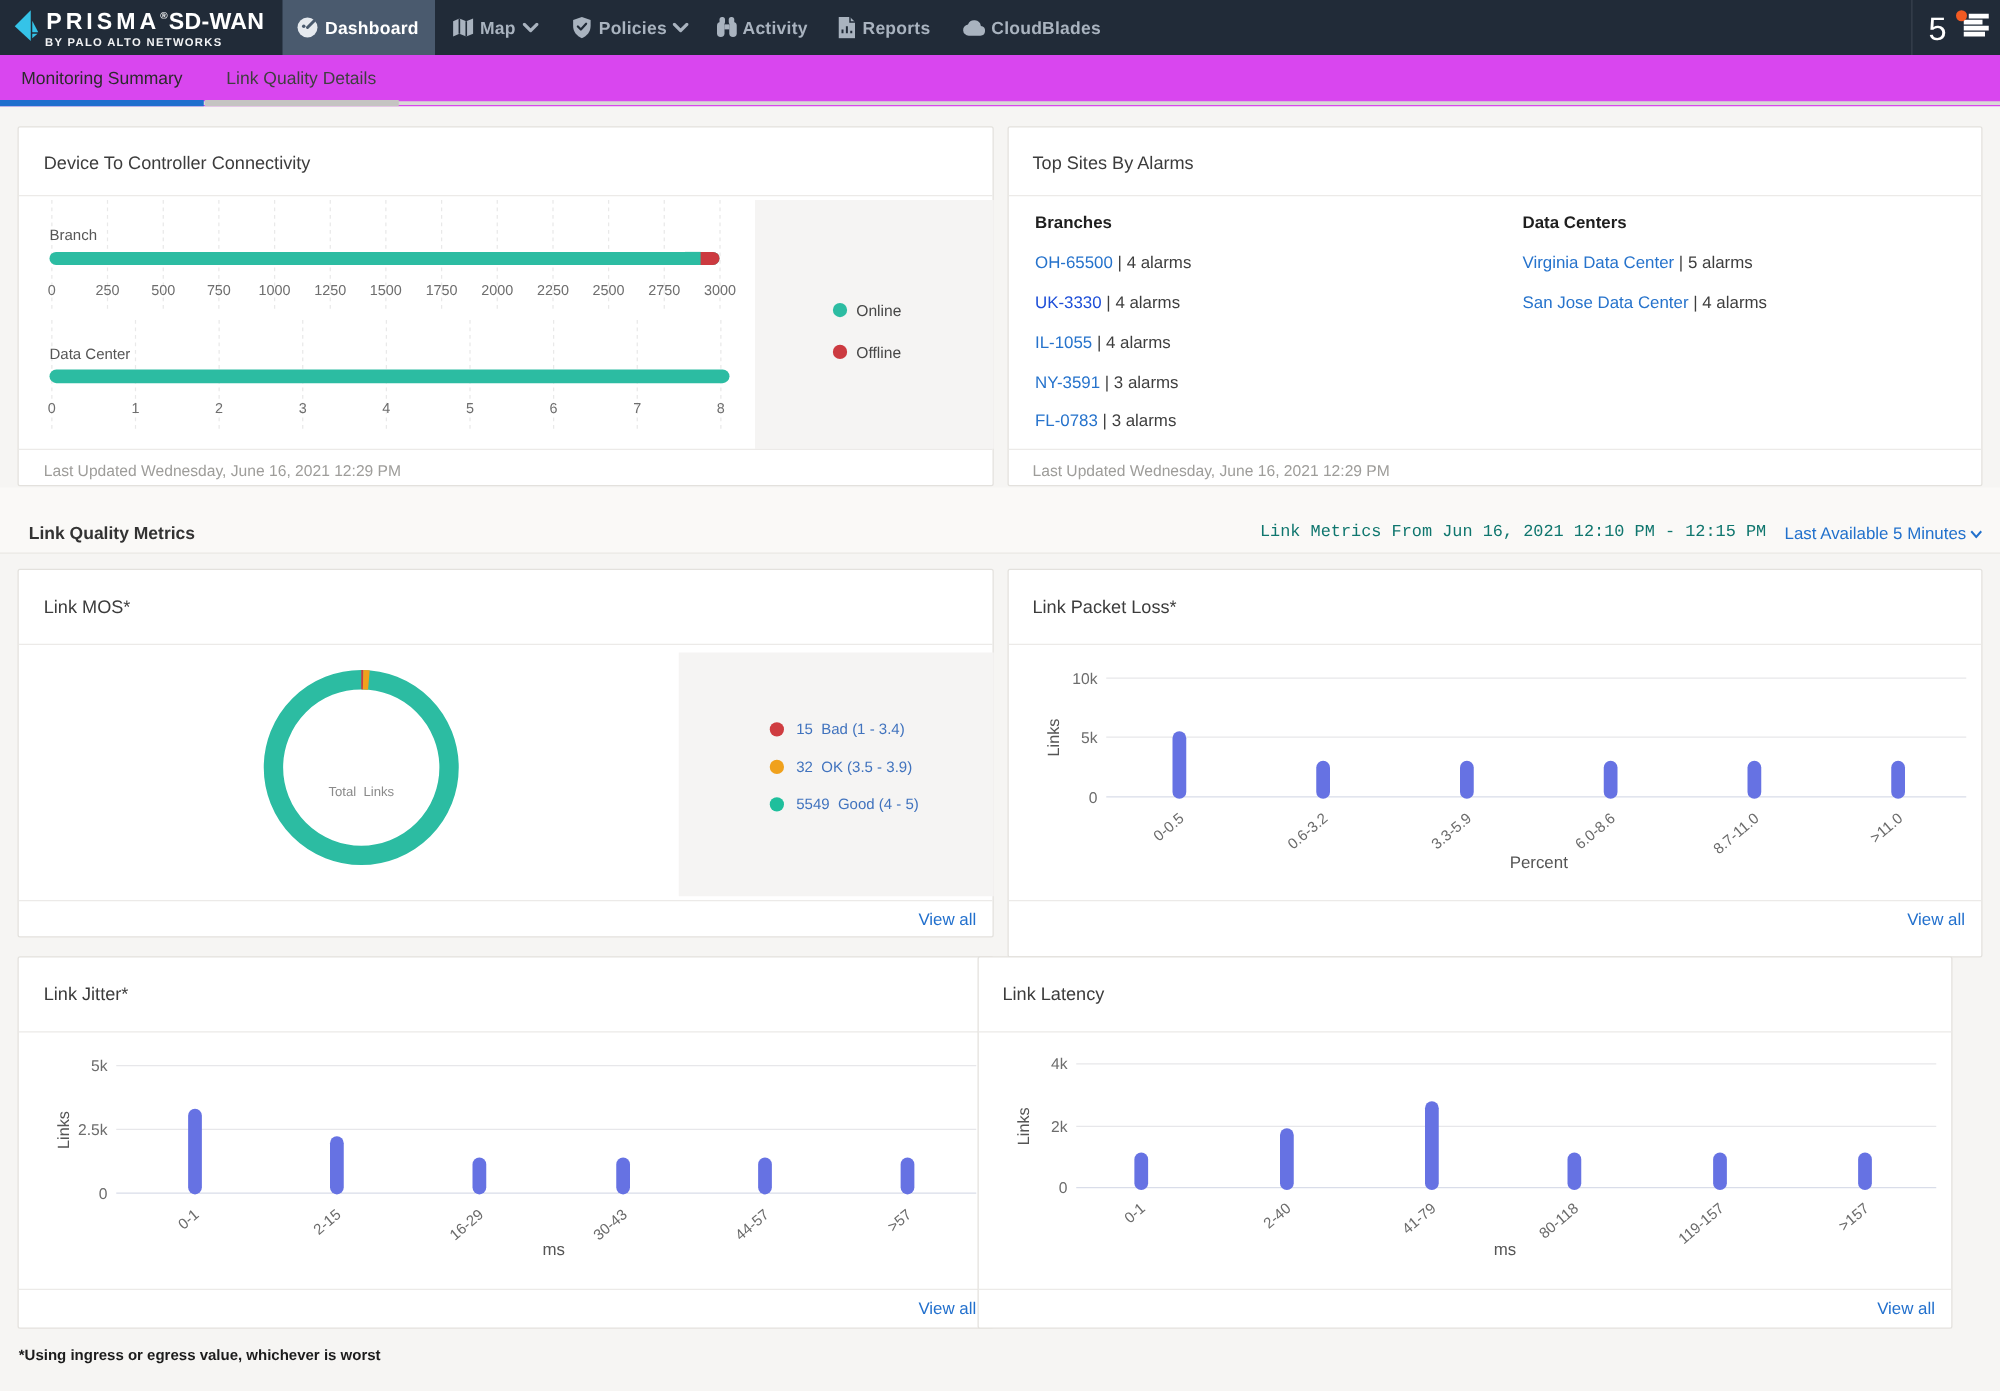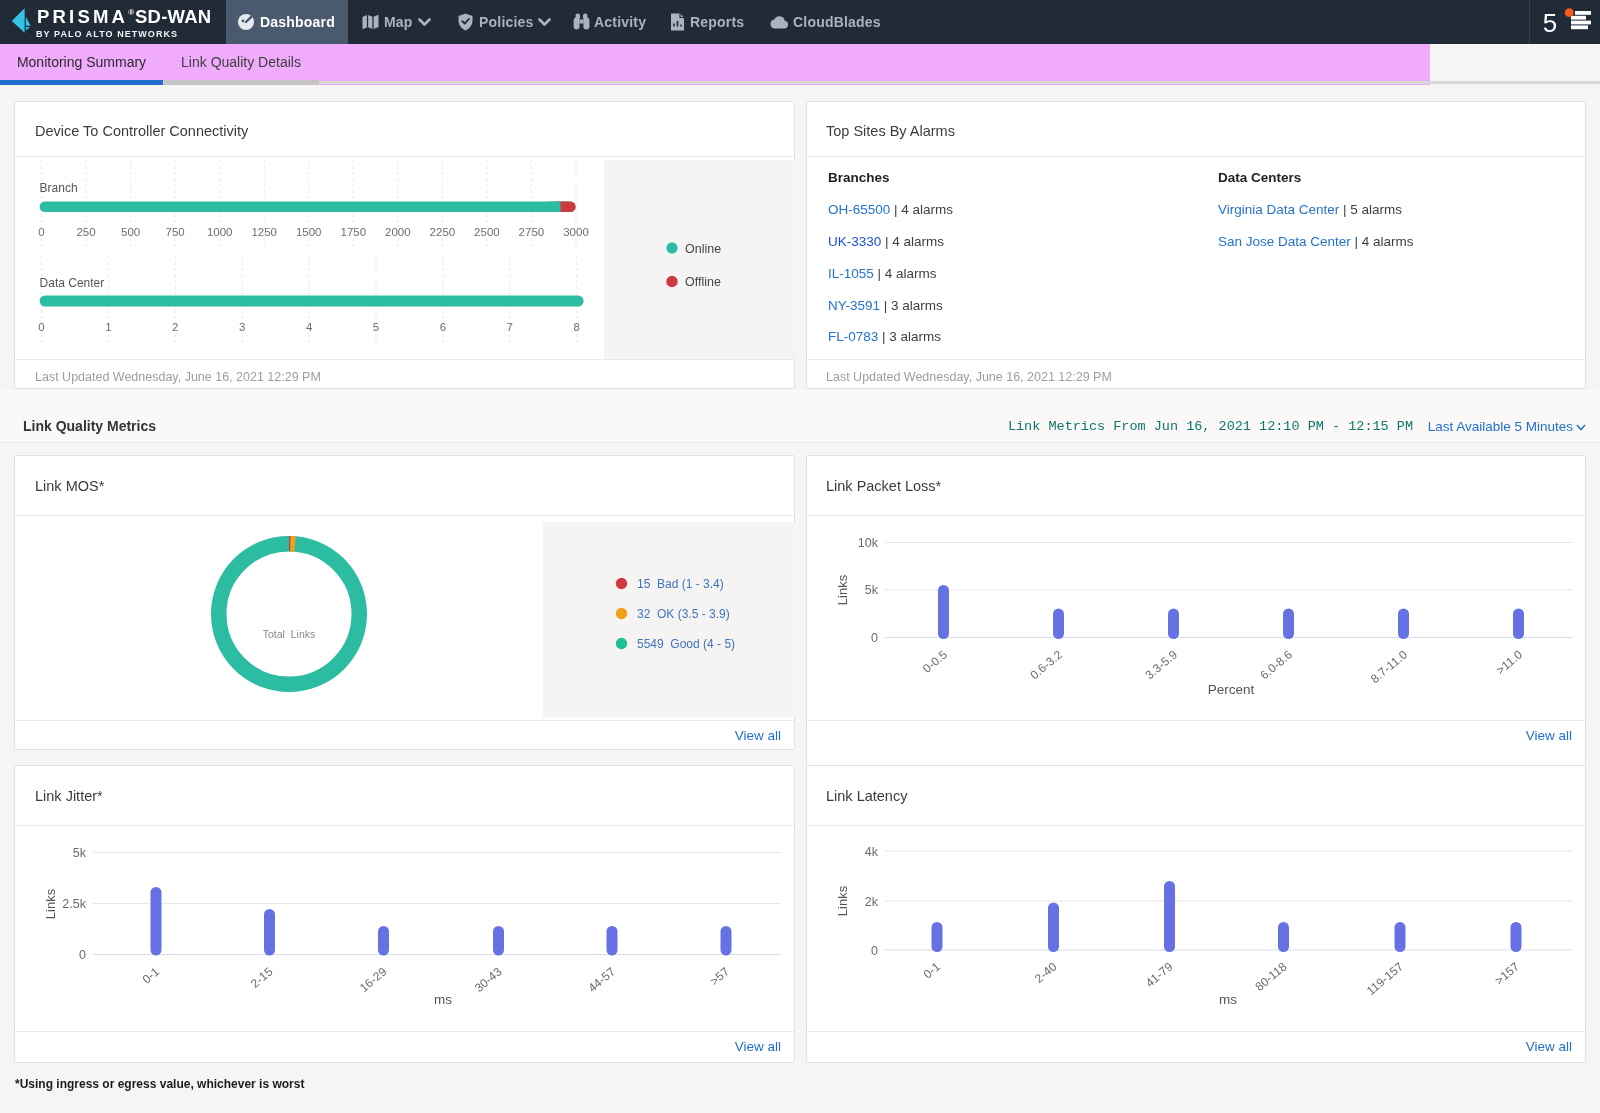--- a/index.html
+++ b/index.html
@@ -81,21 +81,21 @@
   <div class="abs" style="left:1540px;top:0;width:20px;height:44px;line-height:46px;font-size:26px;color:#fff;text-align:center;">5</div>
   <svg class="abs" style="left:1564px;top:7px;" width="30" height="26" viewBox="0 0 30 26">
     <rect x="11" y="4" width="16" height="3.8" fill="#fff"></rect>
     <rect x="7" y="8.8" width="15" height="3.8" fill="#fff"></rect>
     <rect x="7" y="13.6" width="20" height="3.8" fill="#fff"></rect>
     <rect x="7" y="18.4" width="17" height="3.8" fill="#fff"></rect>
     <circle cx="5.2" cy="5.6" r="4.4" fill="#f15a22"></circle>
   </svg>
 </div>
 
-<div class="abs" id="tabbar" style="left:0;top:44px;width:1430px;height:41px;background:#f0abfc;">
+<div class="abs" id="tabbar" style="left:0;top:44px;width:1600px;height:41px;background:#d946ef;">
   <div class="abs" style="left:0;top:36.5px;width:1600px;height:3.5px;background:#d9d8d6;"></div>
   <div class="abs" style="left:0;top:8px;width:163px;height:20px;line-height:20px;text-align:center;font-size:14px;color:#2b2b2b;">Monitoring Summary</div>
   <div class="abs" style="left:163px;top:8px;width:156px;height:20px;line-height:20px;text-align:center;font-size:14px;color:#3f3f3f;">Link Quality Details</div>
   <div class="abs" style="left:0;top:36px;width:163px;height:5px;background:#1f6fce;"></div>
   <div class="abs" style="left:164px;top:36px;width:155px;height:5px;background:#c5c4c2;"></div>
 </div>
 
 <div class="abs" style="left:0;top:390px;width:1600px;height:53px;background:#faf9f7;border-bottom:1px solid #e9e7e4;"></div>
 <div class="abs" style="left:23px;top:418px;font-size:14px;font-weight:700;color:#333;">Link Quality Metrics</div>
 <div class="abs" style="right:187px;top:419px;font-size:13.5px;color:#0f766e;font-family:Liberation Mono, monospace;">Link Metrics From Jun 16, 2021 12:10 PM - 12:15 PM</div>
@@ -287,21 +287,21 @@
       <text x="487.5" y="147" transform="rotate(-40,487.5,147)">30-43</text>
       <text x="601" y="147" transform="rotate(-40,601,147)">44-57</text>
       <text x="715" y="147" transform="rotate(-40,715,147)">&gt;57</text>
     </g>
     <text x="428" y="178" font-size="13.5" fill="#555" text-anchor="middle">ms</text>
   </svg>
   <div class="cdiv" style="top:265px;"></div>
   <div class="viewall" style="right:13px;top:273px;">View all</div>
 </div>
 
-<div class="card" id="cardF" style="left:806px;top:765px;width:780px;height:298px;">
+<div class="card" id="cardF" style="left:782px;top:765px;width:780px;height:298px;">
   <div class="ctitle" style="left:19px;top:22px;">Link Latency</div>
   <div class="cdiv" style="top:59px;"></div>
   <svg class="abs" style="left:0;top:60px;" width="778" height="200" viewBox="0 0 778 200">
     <g stroke="#e7e7ea" stroke-width="1">
       <line x1="78" y1="25" x2="766" y2="25"></line>
       <line x1="78" y1="75" x2="766" y2="75"></line>
     </g>
     <line x1="78" y1="124" x2="766" y2="124" stroke="#d9dde9" stroke-width="1"></line>
     <g font-size="12.5" fill="#6c6c6c" text-anchor="end">
       <text x="71" y="29.5">4k</text>

